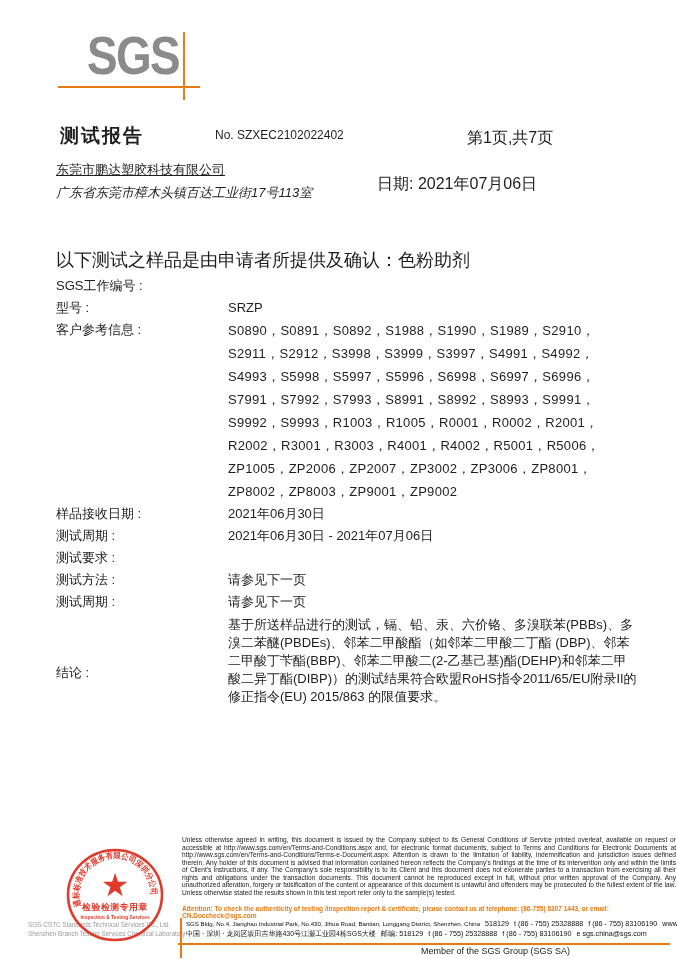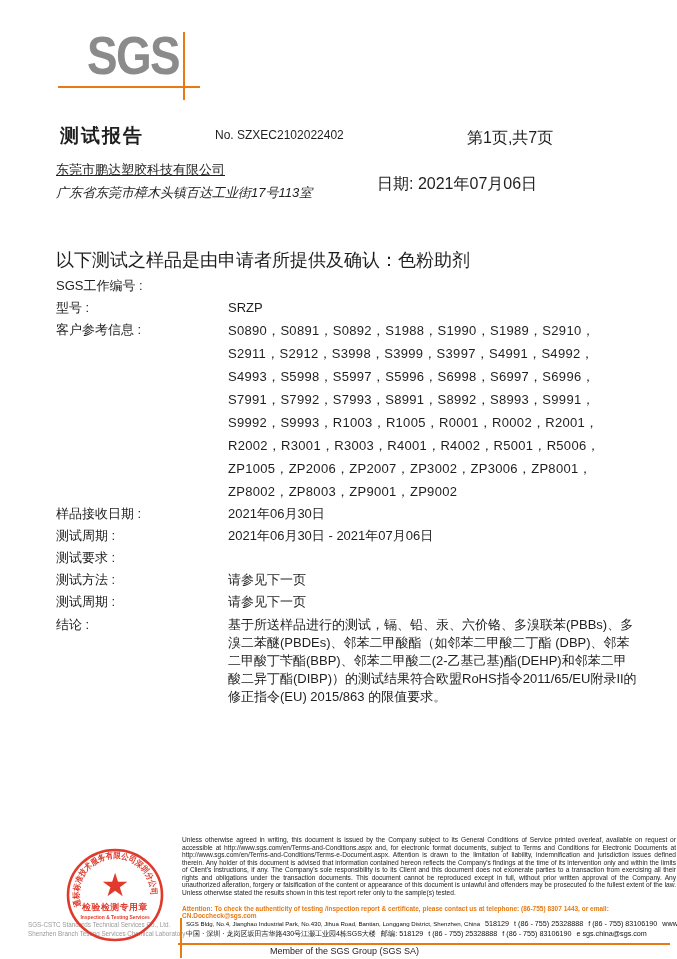--- a/index.html
+++ b/index.html
@@ -23,35 +23,35 @@
   .applicant-address{position:absolute;left:56px;top:184px;font-size:13px;font-style:italic;}
 
   
   .statement{position:absolute;left:56px;top:248px;font-size:18px;}
   .info{position:absolute;left:56px;top:275px;width:582px;font-size:13px;}
   .row{display:flex;align-items:flex-start;}
   .row .lbl{flex:0 0 172px;line-height:22px;}
   .row .val{flex:1;line-height:22px;}
   .ref-line{line-height:23px;letter-spacing:0.3px;}
   .row .para{line-height:18px;padding-top:3px;}
-  .row .lbl.top{line-height:18px;padding-top:3px;}
+  .row .lbl.top{line-height:18px;padding-top:3px;margin-top:48px;}
 
   
   .legal{position:absolute;left:182px;top:836px;width:494px;font-size:6.6px;line-height:7.5px;
     text-align:justify;color:#222;}
   .attention{position:absolute;left:182px;top:906px;width:494px;font-size:6.5px;line-height:6.9px;
     font-weight:bold;color:#e87a12;}
   .addr{position:absolute;left:186px;top:919px;width:488px;color:#111;white-space:nowrap;}
   .addr-line{line-height:9.5px;font-size:6.1px;}
   .addr-line.cn{font-size:7px;}
   .addr .big{font-size:7.2px;}
   .addr span{margin-right:5px;}
   .footer-vline{position:absolute;left:180px;top:918px;width:2px;height:40px;background:#e87a12;}
   .footer-hline{position:absolute;left:178px;top:943px;width:492px;height:2px;background:#e87a12;}
-  .member{position:absolute;left:270px;top:946px;width:300px;text-align:left;font-size:9px;color:#222;}
+  .member{position:absolute;left:270px;top:946px;width:300px;text-align:right;font-size:9px;color:#222;}
 
   .sgs-cstc{position:absolute;left:28px;top:920px;width:170px;font-size:6.3px;line-height:9px;color:#9a9a9a;}
 
   
   .stamp{position:absolute;left:65px;top:847px;width:100px;height:96px;opacity:0.92;}
   .stamp-ring{fill:none;stroke:#dd2a1b;stroke-width:2.6px;}
   .stamp-arc{fill:#dd2a1b;font-size:8.2px;font-weight:bold;}
   .stamp-star{fill:#dd2a1b;font-size:32px;text-anchor:middle;}
   .stamp-cn{fill:#dd2a1b;font-size:8.8px;font-weight:bold;text-anchor:middle;letter-spacing:0.6px;}
   .stamp-en{fill:#dd2a1b;font-size:4.9px;font-weight:bold;text-anchor:middle;}

